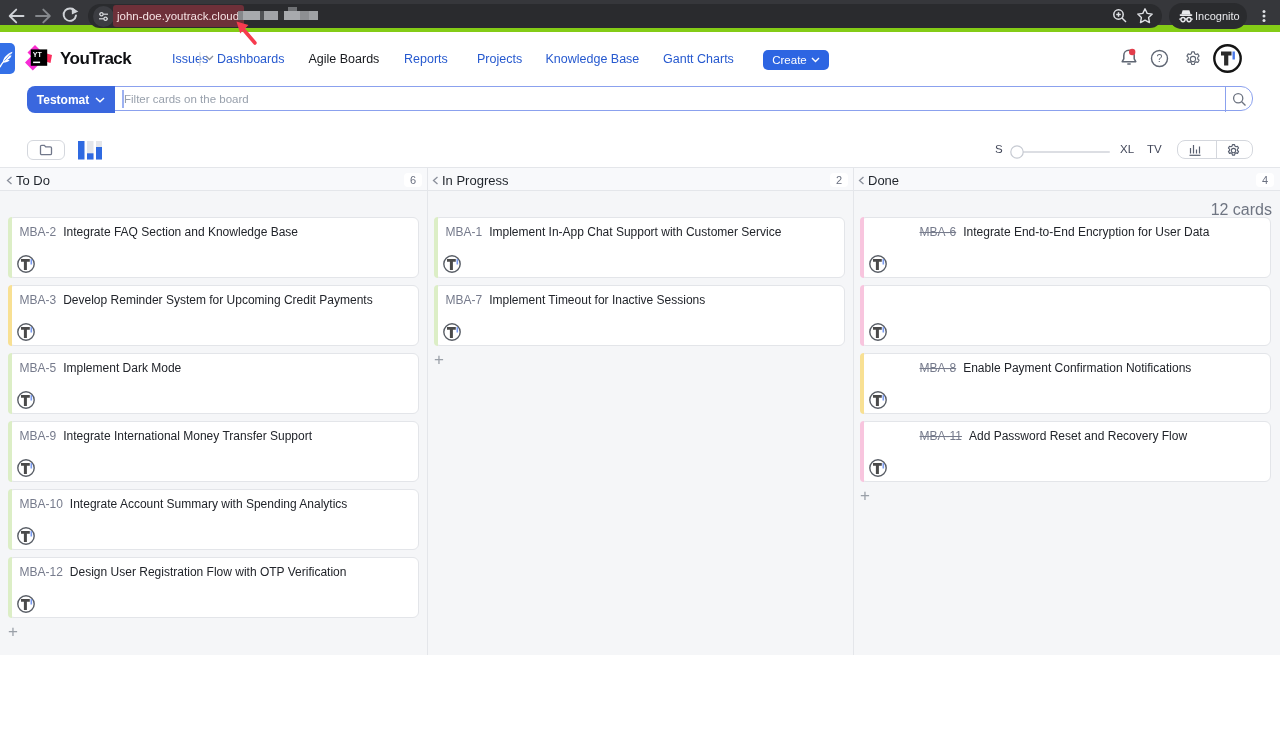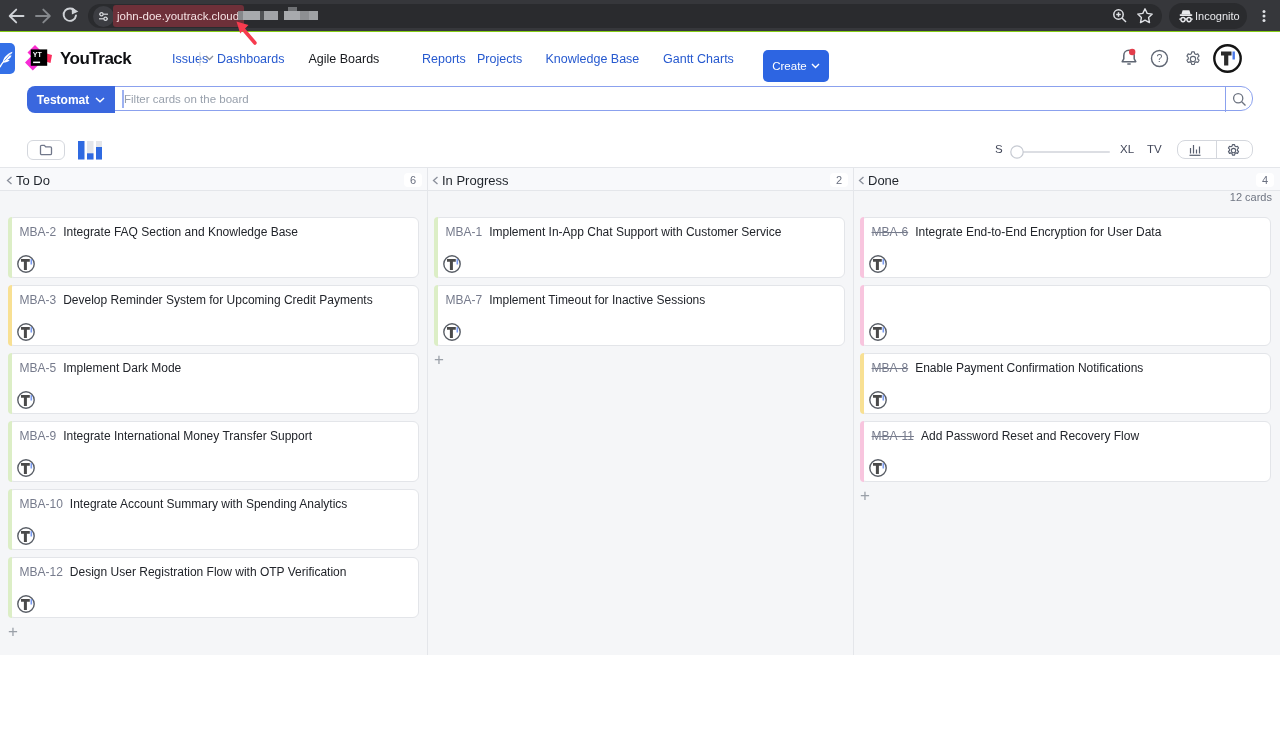--- a/index.html
+++ b/index.html
@@ -1,31 +1,31 @@
 <!DOCTYPE html>
 <html><head>
 <meta charset="utf-8">
 <style>
   * { margin:0; padding:0; box-sizing:border-box; }
   html,body { width:1280px; height:742px; overflow:hidden; }
   body { font-family:"Liberation Sans", sans-serif; will-change:transform; -webkit-font-smoothing:antialiased; background:#fff; position:relative; }
   .abs { position:absolute; }
 
   
-  #chrome { position:absolute; left:0; top:0; width:1280px; height:32px; background:#36373b; will-change:transform; border-bottom:1px solid #84cc16; }
+  #chrome { position:absolute; left:0; top:0; width:1280px; height:32px; background:#36373b; will-change:transform; border-bottom:7px solid #84cc16; }
   #urlpill { position:absolute; left:88px; top:4px; width:1074px; height:24px; background:#2a2b2e; border-radius:12px; }
   #siteinfo { position:absolute; left:5px; top:1.5px; width:21px; height:21px; border-radius:50%; background:#3c3d42; display:flex; align-items:center; justify-content:center; }
   #urlhl { position:absolute; left:25px; top:1px; height:22px; border-radius:3px; background:#6e3039; color:#f5e2e3; font-size:11.5px; line-height:22px; padding:0 5px 0 4px; opacity:.999; }
   #incog { position:absolute; left:1169px; top:3px; width:78px; height:26px; border-radius:13px; background:#2a2b2e; color:#e9eaed; font-size:11px; display:flex; align-items:center; }
 
   
   #apphead { position:absolute; left:0; top:32px; width:1280px; height:54px; background:#fff; }
   .nav { position:absolute; top:20px; font-size:12.5px; color:#2659cf; white-space:nowrap; }
   .nav.active { color:#17191d; }
-  #createbtn { position:absolute; left:763px; top:17.5px; width:66px; height:32px; background:#2d65e2; border-radius:5px; color:#fff; font-size:11.5px; display:flex; align-items:center; justify-content:center; gap:4px; }
+  #createbtn { position:absolute; left:763px; top:17.5px; width:66px; height:20px; background:#2d65e2; border-radius:5px; color:#fff; font-size:11.5px; display:flex; align-items:center; justify-content:center; gap:4px; }
 
   
   #filterbar { position:absolute; left:27px; top:86px; width:1226px; height:25px; border:1px solid #8ba1ee; border-radius:12px; background:#fff; }
   #projbtn { position:absolute; left:-1px; top:-1px; width:88px; height:27px; background:#3a67de; border-radius:8px 0 0 8px; color:#fff; font-size:12px; font-weight:bold; display:flex; align-items:center; justify-content:center; gap:6px; }
   #caret { position:absolute; left:94px; top:3px; width:1.5px; height:18px; background:#9db1f1; }
   #placeholder { position:absolute; left:96px; top:0; height:25px; line-height:24px; font-size:11.5px; color:#98a0ac; }
   #searchseg { position:absolute; right:0; top:0; width:27px; height:25px; border-left:1px solid #8ba1ee; display:flex; align-items:center; justify-content:center; }
 
   
   #folderbtn { position:absolute; left:27px; top:140px; width:38px; height:20px; border:1px solid #d4d7dd; border-radius:6px; background:#fff; display:flex; align-items:center; justify-content:center; }
@@ -38,21 +38,21 @@
   #board { position:absolute; left:0; top:167px; width:1280px; height:488px; background:#f5f6f8; }
   #colhead { position:absolute; left:0; top:0; width:1280px; height:24px; background:#f8f9fb; border-top:1px solid #e4e6ea; border-bottom:1px solid #e4e6ea; }
   .colsep { position:absolute; top:0; width:1px; height:488px; background:#e4e6ea; }
   .coltitle { position:absolute; top:5px; font-size:13px; color:#1f242b; }
   .badge { position:absolute; top:4.5px; width:18px; height:14px; background:#fff; border-radius:4px; font-size:11px; color:#6a7080; text-align:center; line-height:14px; }
   .card { position:absolute; width:411px; height:61px; background:#fff; border:1px solid #e3e5e9; border-radius:6px;padding-left:20px; }
   .stripe { position:absolute; left:-1px; top:-1px; width:4.5px; height:61px; border-radius:6px 0 0 6px; }
   .g { background:#dceec6; } .y { background:#f8e093; } .p { background:#f8c5de; }
   .cid { position:absolute; left:11px; top:7.5px; font-size:12px; color:#767b8c; white-space:nowrap; }
   .cid .ttl { color:#22252b; margin-left:7px; }
-  .done-id { text-decoration:line-through; }
+  .done-id { text-decoration:line-through;margin-left:48px; }
   .cav { position:absolute; left:8px; top:37px; width:18px; height:18px; }
   .plus { position:absolute; font-size:17px; color:#9aa0a8; font-weight:400; }
 </style>
 </head>
 <body>
 
 <div id="chrome">
   <svg class="abs" style="left:6px;top:6px" width="80" height="20" viewBox="0 0 80 20">
     <g fill="none" stroke="#cfd2d6" stroke-width="1.9" stroke-linecap="round" stroke-linejoin="round">
       <path d="M17.5 10 H4 M10.2 3.6 L3.7 10 L10.2 16.4"></path>
@@ -146,21 +146,21 @@
   </svg>
   <div class="abs" style="left:60px;top:16.5px;font-size:17px;font-weight:bold;color:#0e0f12;letter-spacing:-0.5px">YouTrack</div>
 
   <div class="nav" style="left:172px">Issues</div>
   <div class="abs" style="left:198px;top:18px;color:#d4d7dc;font-size:14px">|</div>
   <svg class="abs" style="left:205px;top:23px" width="9" height="6" viewBox="0 0 9 6">
       <path d="M1 1 L4.5 4.5 L8 1" stroke="#8a8f9b" stroke-width="1.3" fill="none"></path>
     </svg>
   <div class="nav" style="left:217px">Dashboards</div>
   <div class="nav active" style="left:308.5px">Agile Boards</div>
-  <div class="nav" style="left:422px">Reports</div>
+  <div class="nav" style="left:404px">Reports</div>
   <div class="nav" style="left:477px">Projects</div>
   <div class="nav" style="left:545.5px">Knowledge Base</div>
   <div class="nav" style="left:663px">Gantt Charts</div>
 
   <div id="createbtn">Create
     <svg width="9" height="6" viewBox="0 0 9 6">
         <path d="M1 1 L4.5 4.5 L8 1" stroke="#fff" stroke-width="1.4" fill="none"></path>
       </svg>
   </div>
 
@@ -352,15 +352,15 @@
         </svg>
       </div>
   <div class="card" style="left:859.5px;top:253.5px">
         <div class="stripe p"></div>
         <div class="cid"><span class="done-id">MBA-11</span><span class="ttl">Add Password Reset and Recovery Flow</span></div>
         <svg class="cav" width="18" height="18" viewBox="0 0 18 18">
           <use href="#tmini"></use>
         </svg>
       </div>
   <div class="plus" style="left:860.0px;top:318.5px">+</div>
-  <div style="position:absolute;right:8px;top:24px;font-size:11px;color:#6f7582">12 cards</div>
+  <div style="position:absolute;right:8px;top:34px;font-size:16px;color:#6f7582">12 cards</div>
   </div>
 
 </div>
 </body></html>

